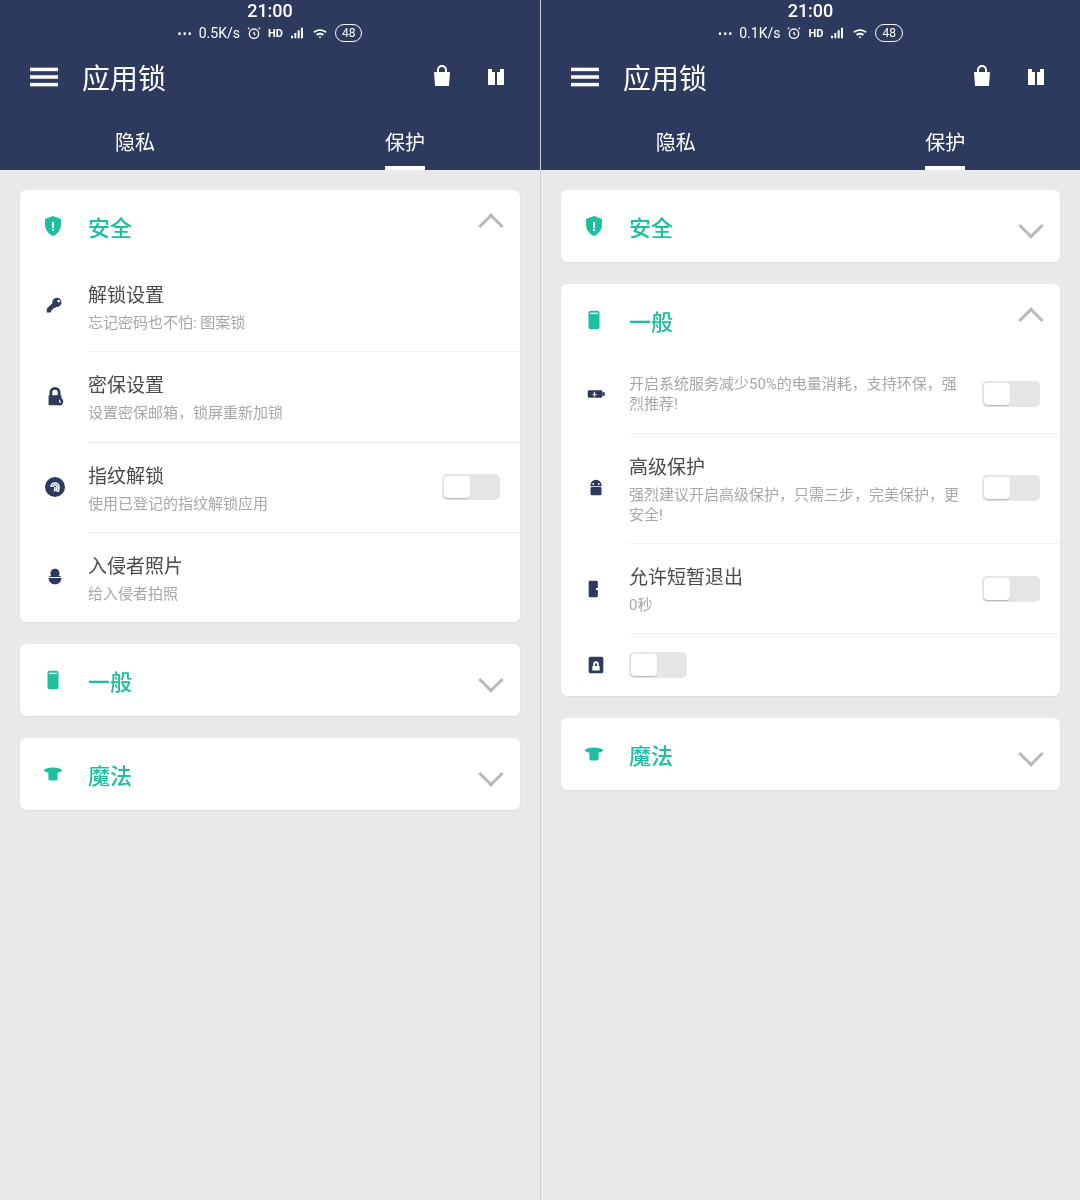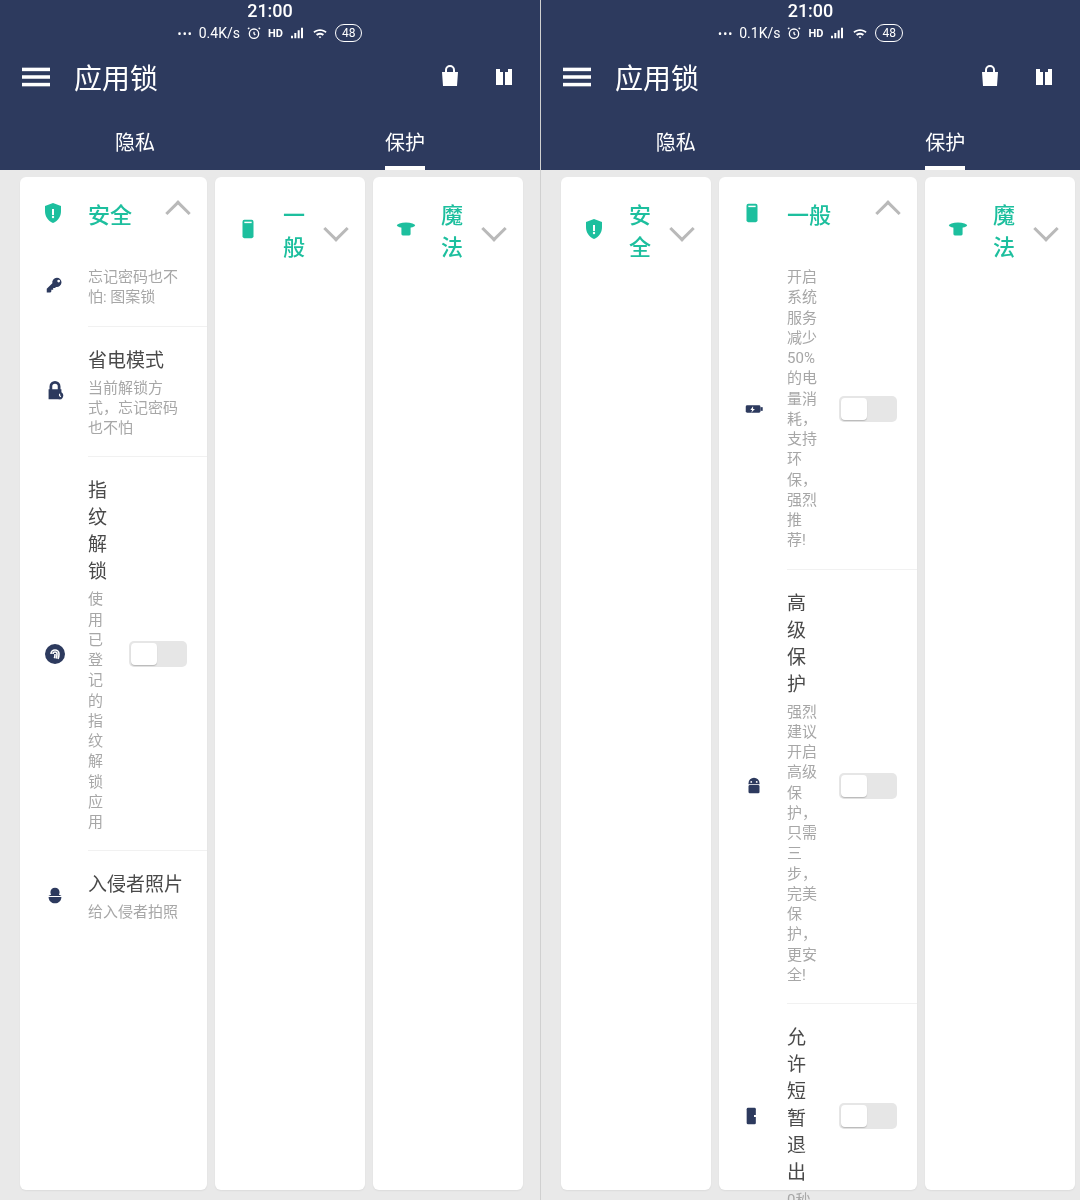--- a/index.html
+++ b/index.html
@@ -39,21 +39,21 @@
     border: 1px solid #fff; border-radius: 9px; padding: 0 6px; font-size: 12px; line-height: 16px;
   }
 
   
   .appbar {
     height: 70px;
     background: #2d3a5e;
     color: #fff;
     display: flex;
     align-items: center;
-    padding: 0 20px;
+    padding: 0 28px;
     gap: 22px;
   }
   .appbar .title { font-size: 28px; font-weight: 400; }
   .appbar .grow { flex: 1; }
   .icon-btn { width: 32px; height: 32px; display: flex; align-items: center; justify-content: center; }
 
   
   .tabs {
     height: 58px;
     background: #2d3a5e;
@@ -73,23 +73,24 @@
     content: "";
     position: absolute;
     bottom: 0; left: 50%;
     transform: translateX(-50%);
     width: 40px; height: 4px; background: #fff;
   }
 
   
   .content {
     flex: 1;
-    padding: 7px 20px 10px 20px;
-    display: flex;
-    gap: 8px;
+    padding: 20px 20px 10px 20px;
+    display: flex;
+    flex-direction: column;
+    gap: 22px;
     overflow: hidden;
   }
   .card {
     background: #fff;
     border-radius: 6px;
     box-shadow: 0 1px 2px rgba(0,0,0,.06);
   }
   .section-header {
     display: flex;
     align-items: center;
@@ -144,21 +145,21 @@
 </head>
 <body>
 
 <div class="phone">
 
   <div class="statusbar">
     <span class="time">21:00</span>
     <span class="spacer"></span>
     <div class="indicators">
       <span class="dots"></span>
-      <span>0.4K/s</span>
+      <span>0.5K/s</span>
       <span>
         <svg width="16" height="16" viewBox="0 0 24 24" fill="none" stroke="#fff" stroke-width="2">
             <circle cx="12" cy="13" r="7"></circle>
             <path d="M12 10v3l2 2M5 4l-2 2M19 4l2 2"></path>
           </svg>
       </span>
       <span style="font-size:11px;font-weight:700;">HD</span>
       <span>
         <svg width="16" height="16" viewBox="0 0 24 24" fill="#fff">
             <path d="M3 20h3v-4H3zM8 20h3V12H8zM13 20h3V8h-3zM18 20h3V4h-3z"></path>
@@ -217,35 +218,36 @@
       </div>
 
       <div class="rows">
         <div class="row">
           <span class="row-icon">
             <svg width="22" height="22" viewBox="0 0 24 24" fill="#2d3a5e">
                 <path d="M14 2a5 5 0 00-4.9 6L3 14v4h4l1-1v-2h2v-2h2l1.1-1.1A5 5 0 1014 2zm2 5a1.5 1.5 0 110-3 1.5 1.5 0 010 3z"></path>
               </svg>
           </span>
           <div class="row-body">
+            <div class="t1">解锁设置</div>
             <div class="t2">忘记密码也不怕: 图案锁</div>
           </div>
         </div>
 
         <div class="row">
           <span class="row-icon">
             <svg width="22" height="22" viewBox="0 0 24 24" fill="#2d3a5e">
                 <path d="M6 10V7a6 6 0 1112 0v3h1v11H5V10h1zm3 0h6V7a3 3 0 00-6 0v3z"></path>
                 <circle cx="17" cy="17" r="4" fill="#2d3a5e"></circle>
                 <path d="M17 15v2l1.3 1.3" stroke="#fff" stroke-width="1.3" fill="none"></path>
               </svg>
           </span>
           <div class="row-body">
-            <div class="t1">省电模式</div>
-            <div class="t2">当前解锁方式，忘记密码也不怕</div>
+            <div class="t1">密保设置</div>
+            <div class="t2">设置密保邮箱，锁屏重新加锁</div>
           </div>
         </div>
 
         <div class="row">
           <span class="row-icon">
             <svg width="24" height="24" viewBox="0 0 24 24" fill="none" stroke="#2d3a5e" stroke-width="1.6">
                 <circle cx="12" cy="12" r="10" fill="#2d3a5e" stroke="none"></circle>
                 <path d="M8 12c0-2.2 1.8-4 4-4s4 1.8 4 4c0 2-.5 4-1 5M10 12c0-1.1.9-2 2-2s2 .9 2 2c0 2-.4 3.5-.8 4.5M12 12c0 2-.3 3.4-.6 4.2" stroke="#fff"></path>
               </svg>
           </span>

